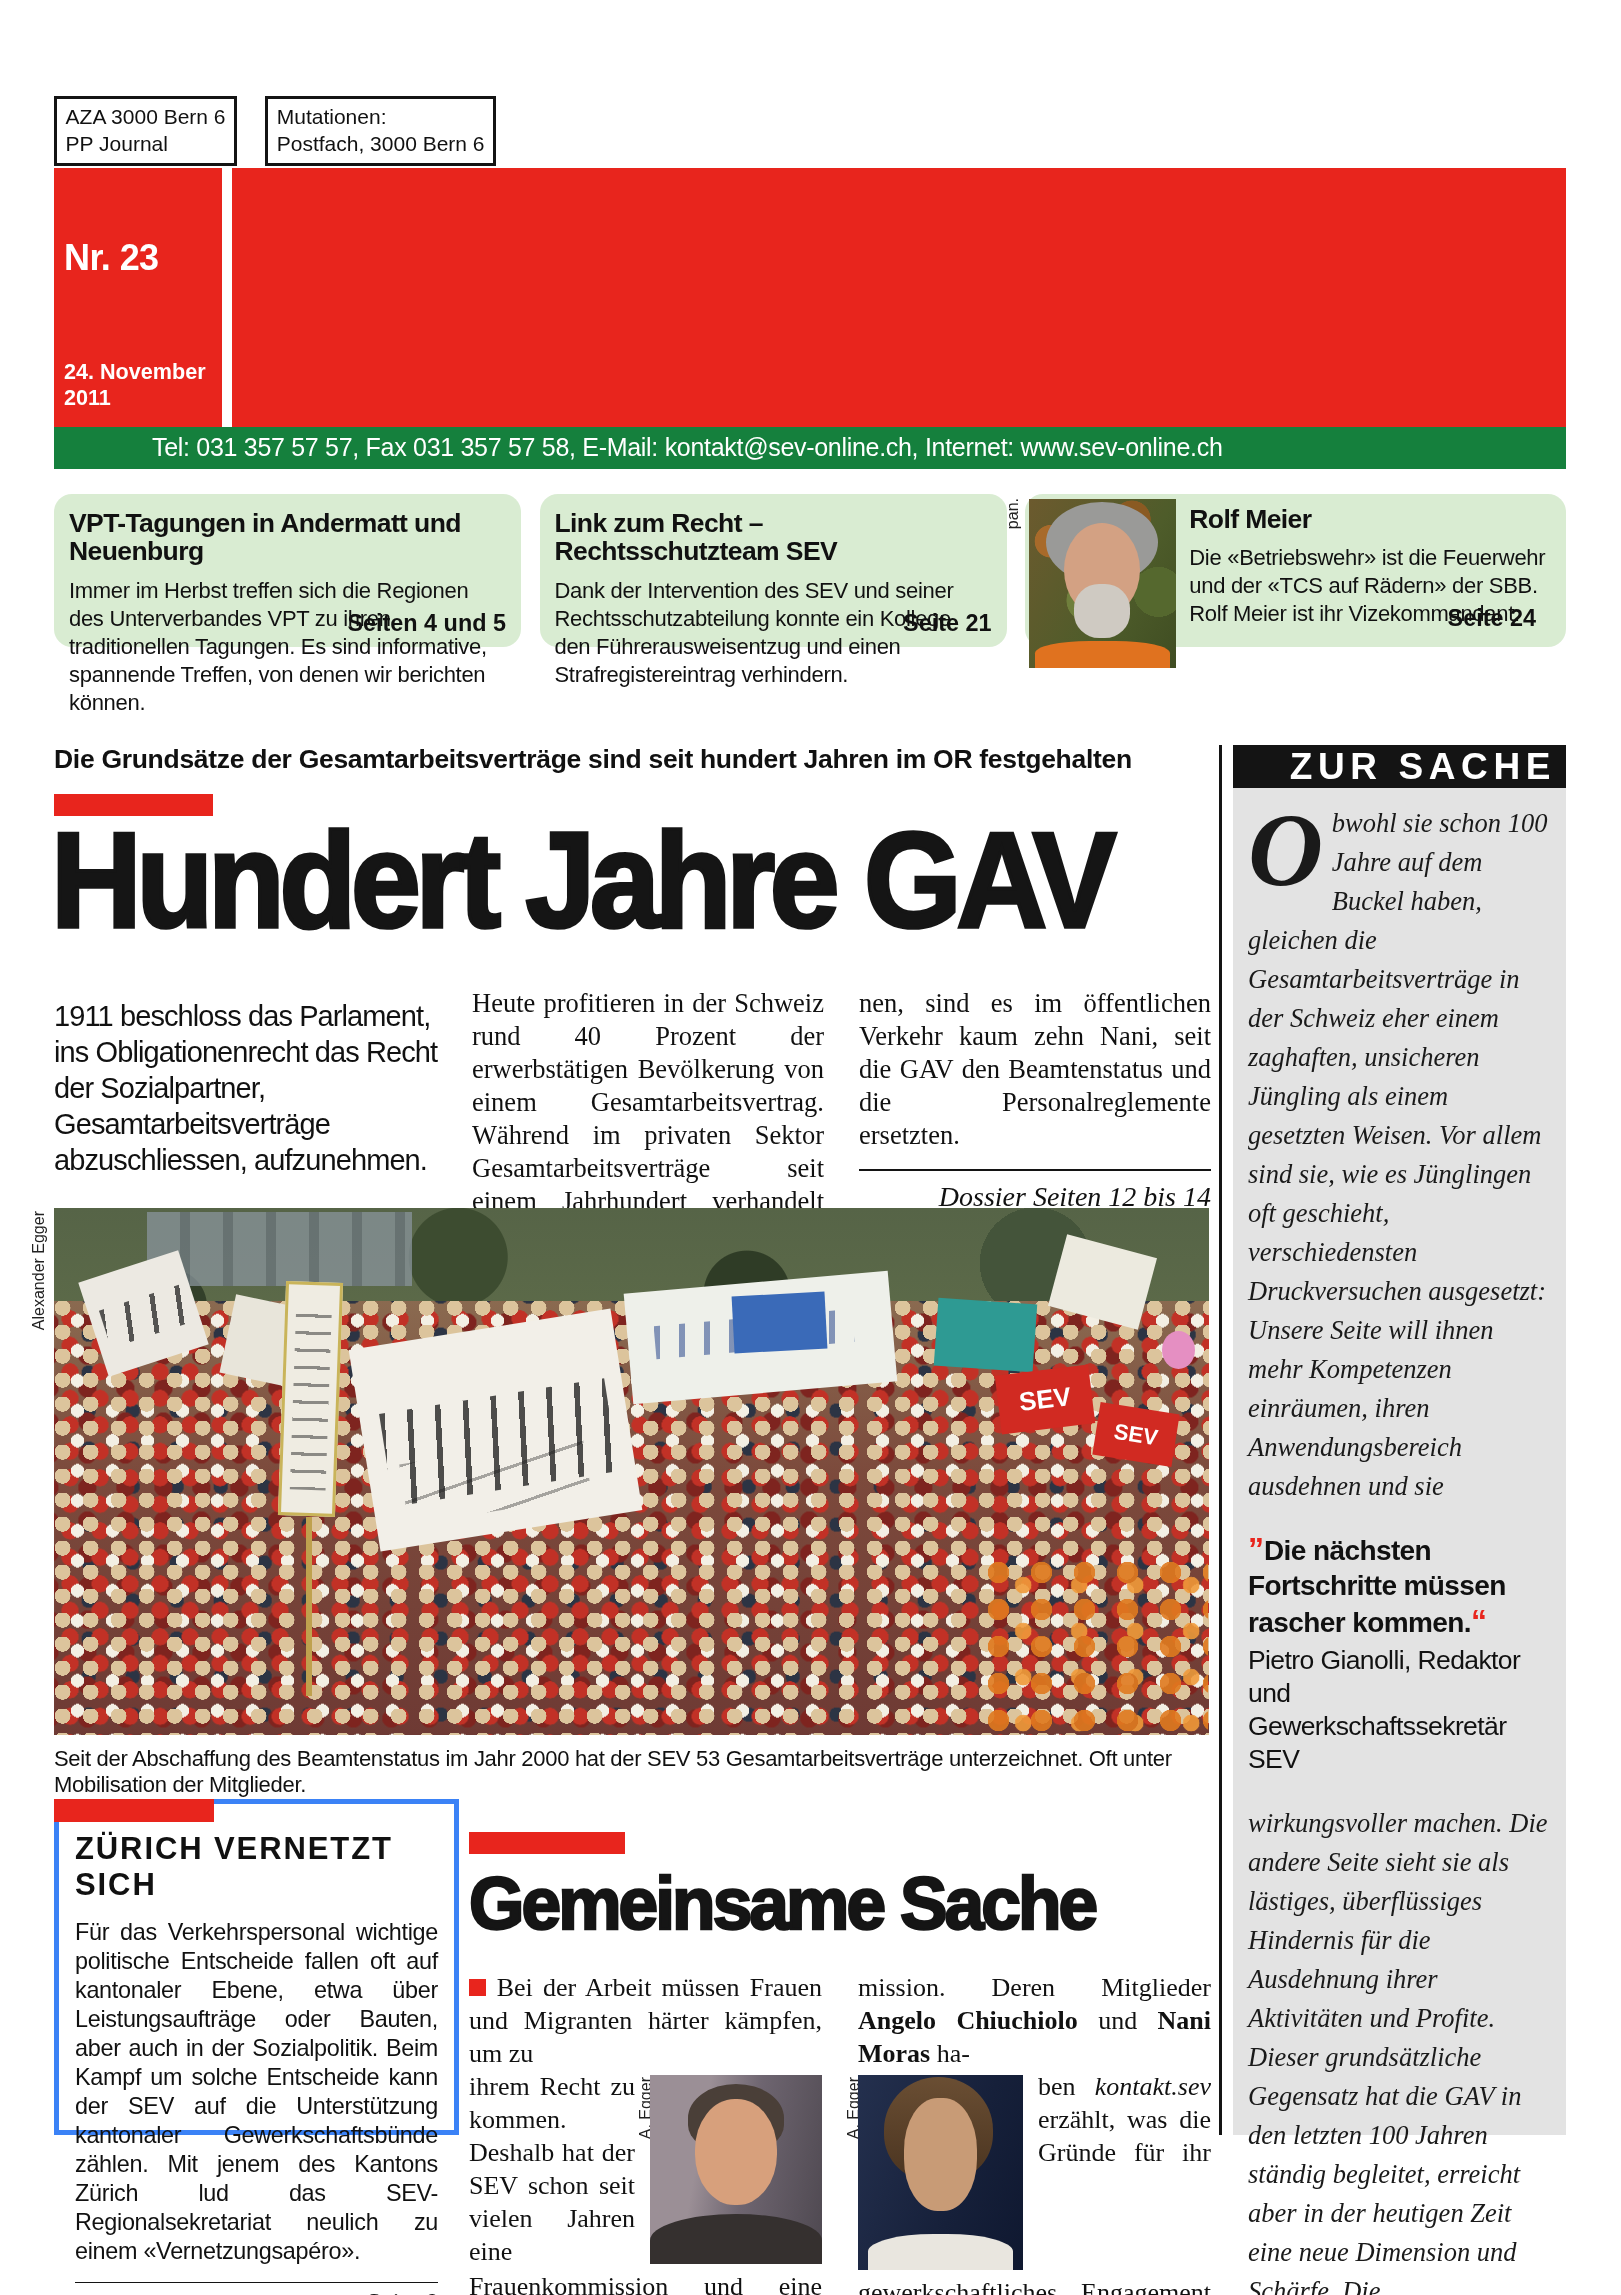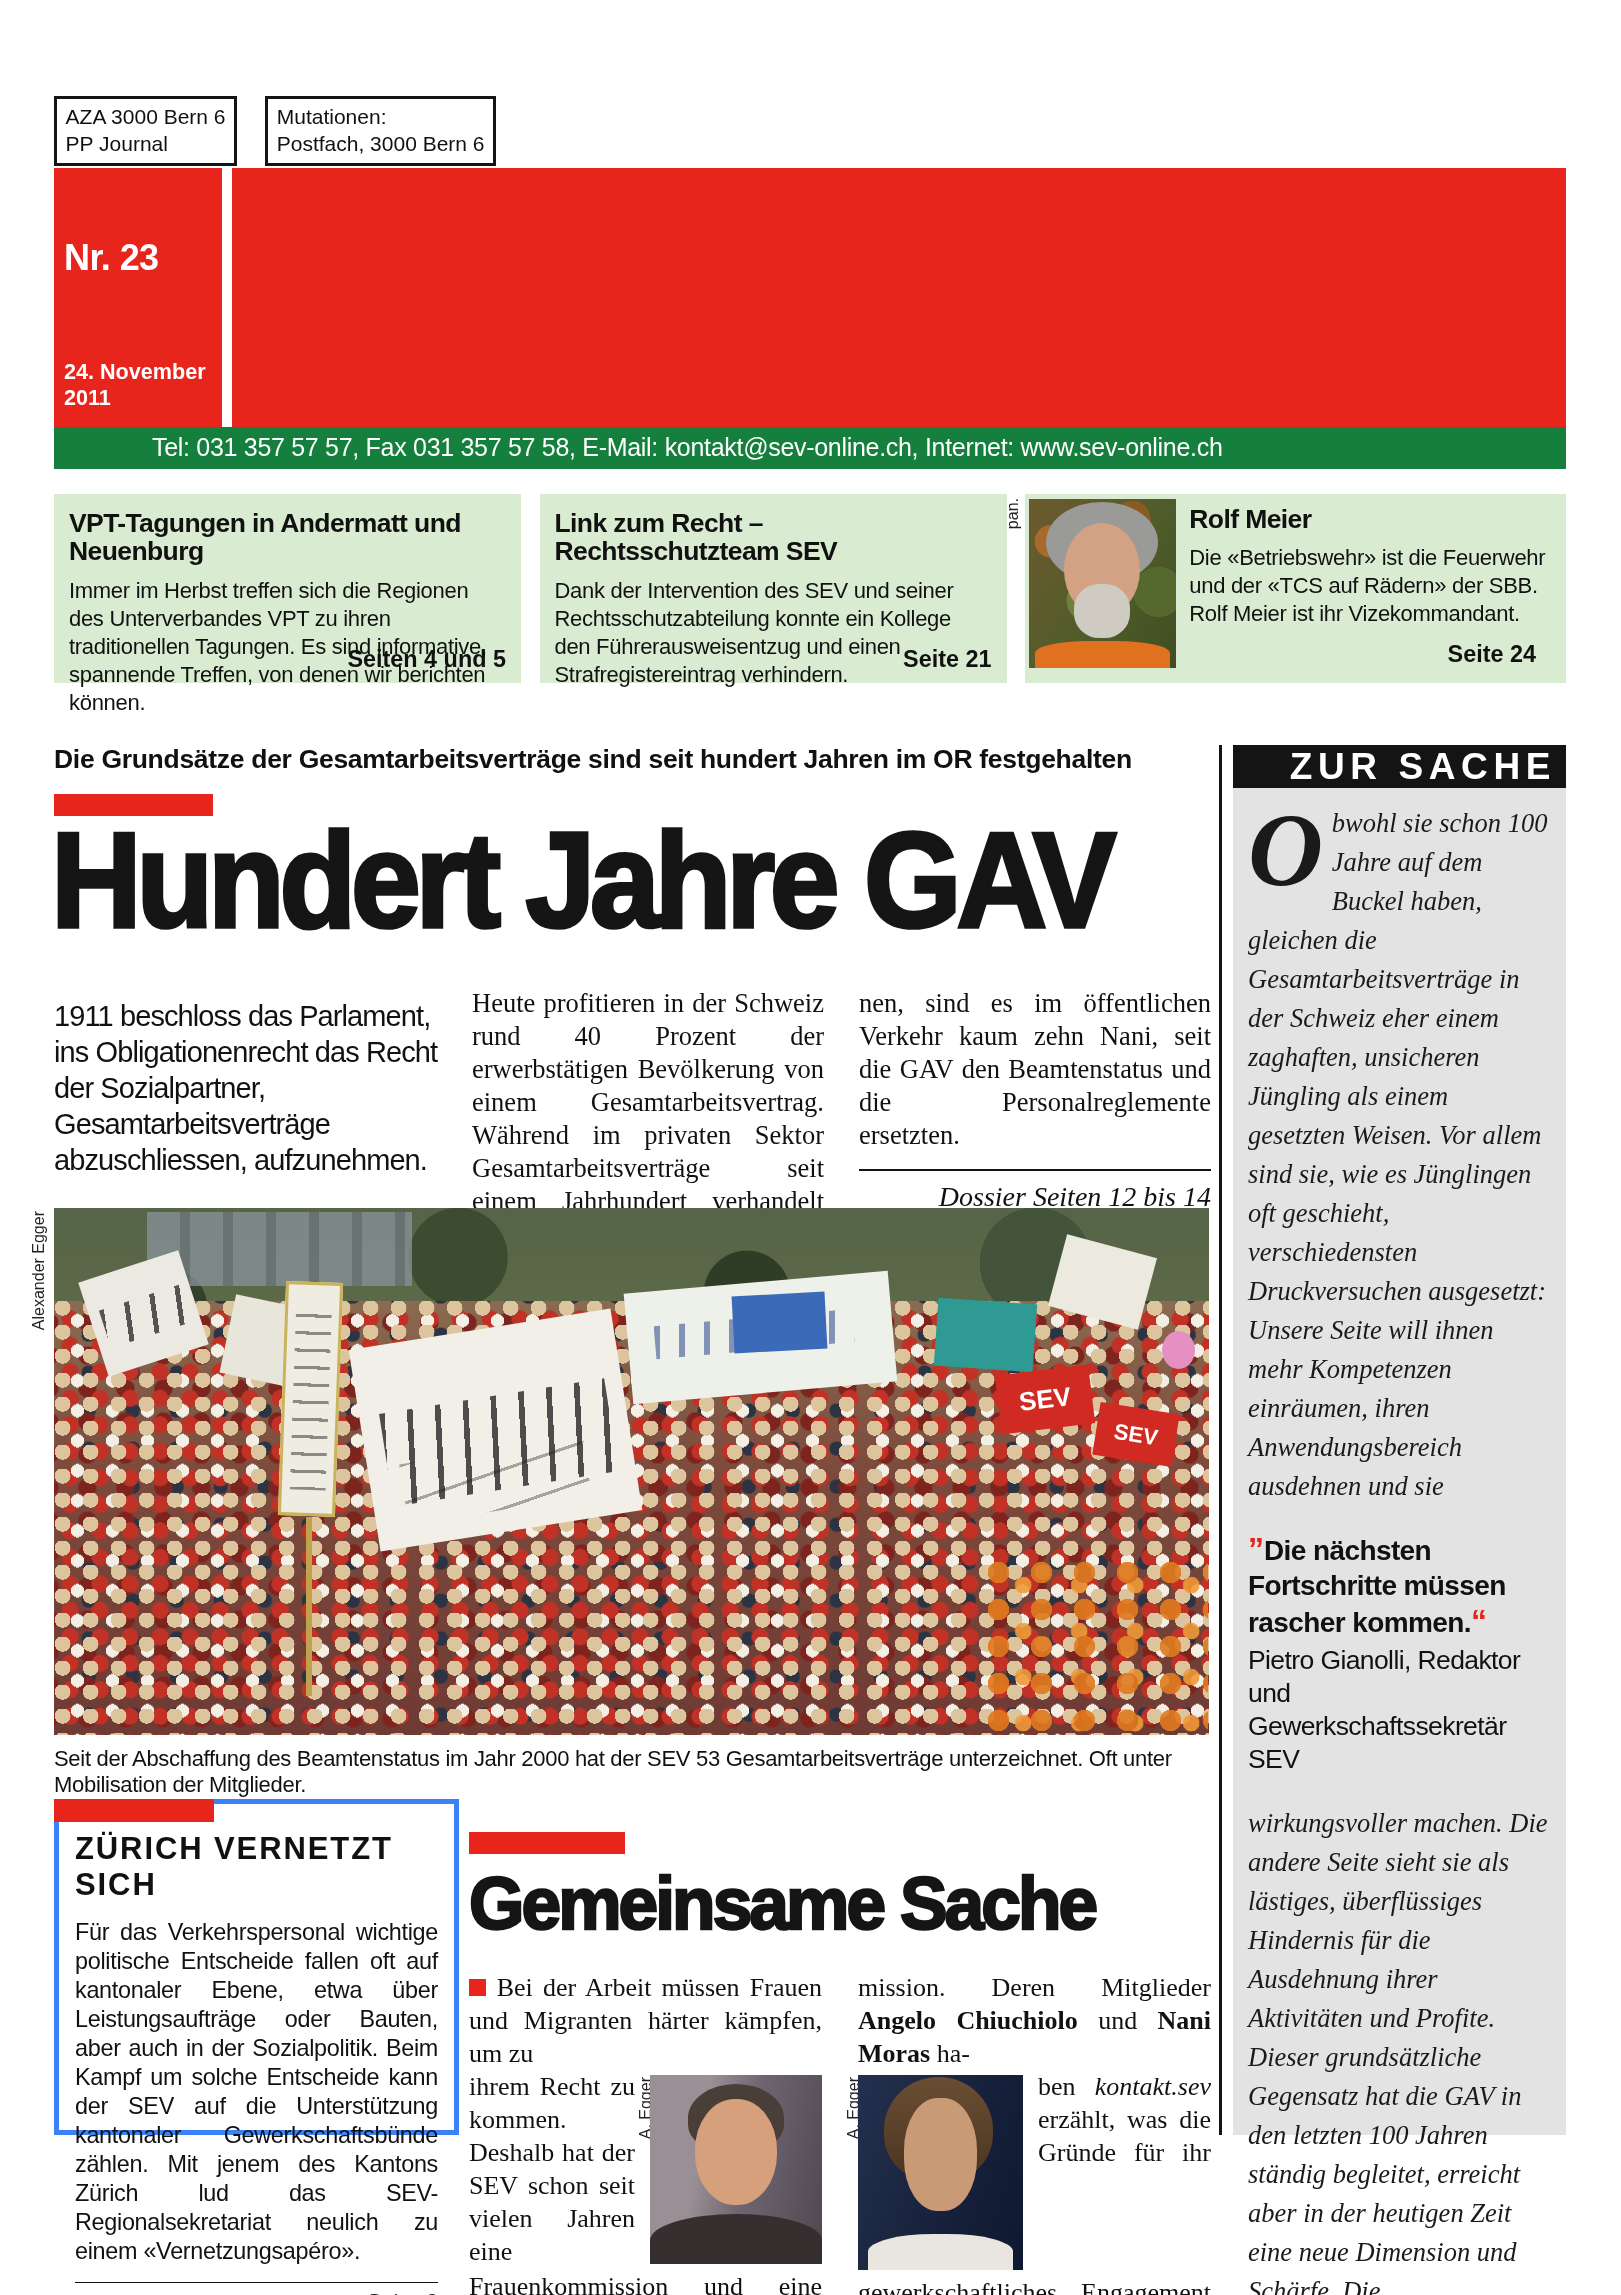--- a/index.html
+++ b/index.html
@@ -21,21 +21,21 @@
   .mh-tagline{font-size:25px;font-weight:bold;color:#fff;margin-top:8.6px;letter-spacing:-0.3px;}
   .logo{font-size:217px;font-weight:bold;letter-spacing:-8.6px;line-height:193px;margin-top:2.5px;
         white-space:nowrap;transform:scaleX(.95);transform-origin:left center;}
   .logo .lw{color:#fff;-webkit-text-stroke:4.3px #fff;text-shadow:6.2px 6.2px 10px rgba(60,0,0,.4);}
   .logo .lb{color:#141414;-webkit-text-stroke:4.3px #141414;}
   .contactbar{position:absolute;left:54px;top:427px;width:1512px;height:42px;background:#15803d;color:#fff;
               font-size:25px;line-height:41px;padding-left:98px;letter-spacing:-0.3px;}
 
   
   .teasers{position:absolute;left:54px;top:494px;width:1512px;display:flex;gap:18.5px;}
-  .teaser{background:var(--green);height:189px;padding:11px 15px;position:relative;}
+  .teaser{background:var(--green);height:153px;padding:11px 15px;position:relative;border-radius:18px;}
   .t-a{width:467px;}.t-b{width:467px;}
   .t-c{width:541px;display:flex;padding:5px 15px 5px 3.7px;}
   .teaser h3{font-size:26.5px;margin:3.7px 0 12.3px;letter-spacing:-0.6px;line-height:28px;}
   .teaser p{font-size:22px;line-height:28px;margin:0;letter-spacing:-0.3px;}
   .teaser .pg{position:absolute;right:15px;bottom:10px;font-weight:bold;font-size:23.4px;}
   .t-c .txt{padding:6.2px 0 0 13.6px;position:relative;}
   .t-c .txt h3{margin:0 0 11px;}
   .credit-v{position:absolute;writing-mode:vertical-rl;transform:rotate(180deg);font-size:16px;color:#222;
             font-family:"Liberation Sans",sans-serif;letter-spacing:0;}
   .pan-credit{left:-21px;top:3.7px;}

